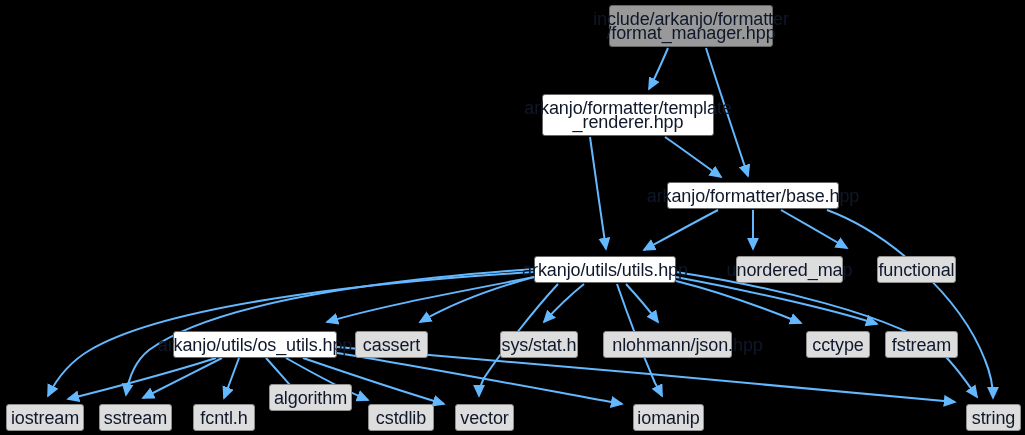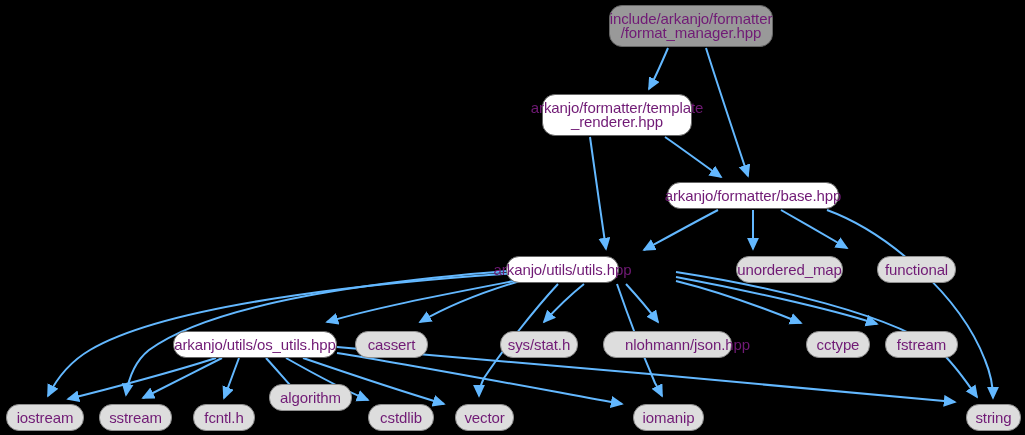--- a/index.html
+++ b/index.html
@@ -9,25 +9,25 @@
     background:#000000;
     font-family:"Liberation Sans", sans-serif;
     overflow:hidden;
   }
   svg#edges{position:absolute;left:0;top:0;width:1025px;height:435px;}
   .node{
     position:absolute;
     box-sizing:border-box;
     display:flex;align-items:center;justify-content:center;
     text-align:center;
-    color:#701a75;
-    font-size:15px;
+    color:#0f172a;
+    font-size:18px;
     line-height:14px;
     border:1px solid #808080;
-    border-radius:13px;
+    border-radius:3px;
     white-space:pre;
     letter-spacing:-0.1px;
   }
   .node.plain{background:#dddddd;border-color:#8f8f8f;}
   .node.local{background:#ffffff;border-color:#666666;}
   .node.root{background:#999999;border-color:#666666;}
   .node-label{display:block;}
 </style>
 </head>
 <body>
@@ -67,24 +67,24 @@
         <path d="M 286,358 C 309,371 344,390 368,400" fill="none" stroke="#63b8ff" stroke-width="2" marker-end="url(#arrow)"></path>
         <path d="M 303,358 C 341,371 404,392 444,404" fill="none" stroke="#63b8ff" stroke-width="2" marker-end="url(#arrow)"></path>
         <path d="M 337,353 C 418,366 545,390 622,404" fill="none" stroke="#63b8ff" stroke-width="2" marker-end="url(#arrow)"></path>
         <path d="M 337,347 C 488,360 803,387 955,402" fill="none" stroke="#63b8ff" stroke-width="2" marker-end="url(#arrow)"></path>
       </g>
   </svg>
 
   <div id="node-layer">
       <div class="node root" style="left: 609px; top: 5px; width: 164px; height: 42px;"><span class="node-label">include/arkanjo/formatter
 /format_manager.hpp</span></div>
-      <div class="node local" style="left: 542px; top: 94px; width: 150px; height: 42px;"><span class="node-label">arkanjo/formatter/template
+      <div class="node local" style="left: 542px; top: 94px; width: 172px; height: 42px;"><span class="node-label">arkanjo/formatter/template
 _renderer.hpp</span></div>
       <div class="node local" style="left: 667px; top: 182px; width: 172px; height: 27px;"><span class="node-label">arkanjo/formatter/base.hpp</span></div>
-      <div class="node local" style="left: 506px; top: 256px; width: 113px; height: 27px;"><span class="node-label">arkanjo/utils/utils.hpp</span></div>
+      <div class="node local" style="left: 534px; top: 256px; width: 142px; height: 27px;"><span class="node-label">arkanjo/utils/utils.hpp</span></div>
       <div class="node plain" style="left: 700px; top: 256px; width: 107px; height: 27px; margin-left: 36px;"><span class="node-label">unordered_map</span></div>
       <div class="node plain" style="left: 877px; top: 256px; width: 79px; height: 27px; text-align: center;"><span class="node-label">functional</span></div>
       <div class="node local" style="left: 173px; top: 331px; width: 164px; height: 27px;"><span class="node-label">arkanjo/utils/os_utils.hpp</span></div>
       <div class="node plain" style="left: 355px; top: 331px; width: 73px; height: 27px;"><span class="node-label">cassert</span></div>
       <div class="node plain" style="left: 500px; top: 331px; width: 78px; height: 27px;"><span class="node-label">sys/stat.h</span></div>
       <div class="node plain" style="left: 603px; top: 331px; width: 129px; height: 27px; padding-left: 40px;"><span class="node-label">nlohmann/json.hpp</span></div>
       <div class="node plain" style="left: 806px; top: 331px; width: 64px; height: 27px;"><span class="node-label">cctype</span></div>
       <div class="node plain" style="left: 885px; top: 331px; width: 73px; height: 27px;"><span class="node-label">fstream</span></div>
       <div class="node plain" style="left: 6px; top: 404px; width: 78px; height: 27px;"><span class="node-label">iostream</span></div>
       <div class="node plain" style="left: 99px; top: 404px; width: 73px; height: 27px;"><span class="node-label">sstream</span></div>

